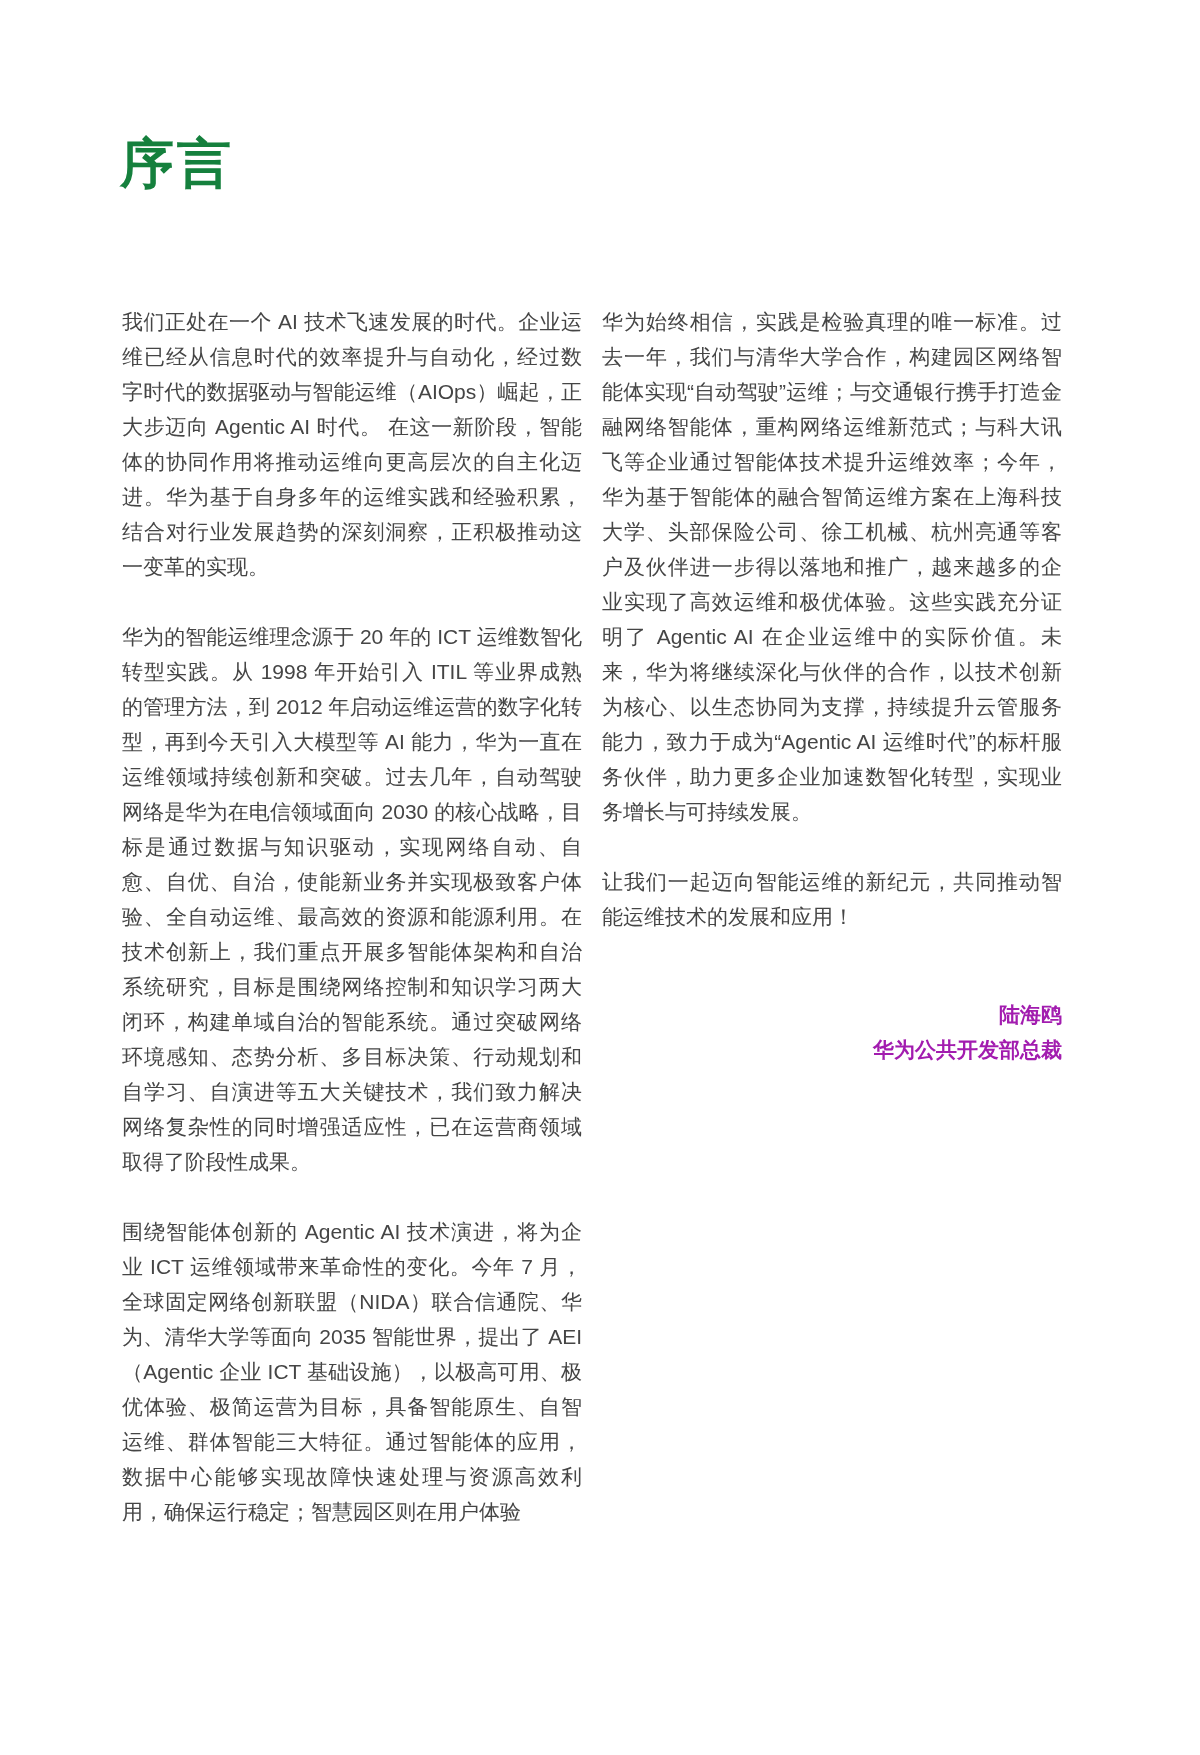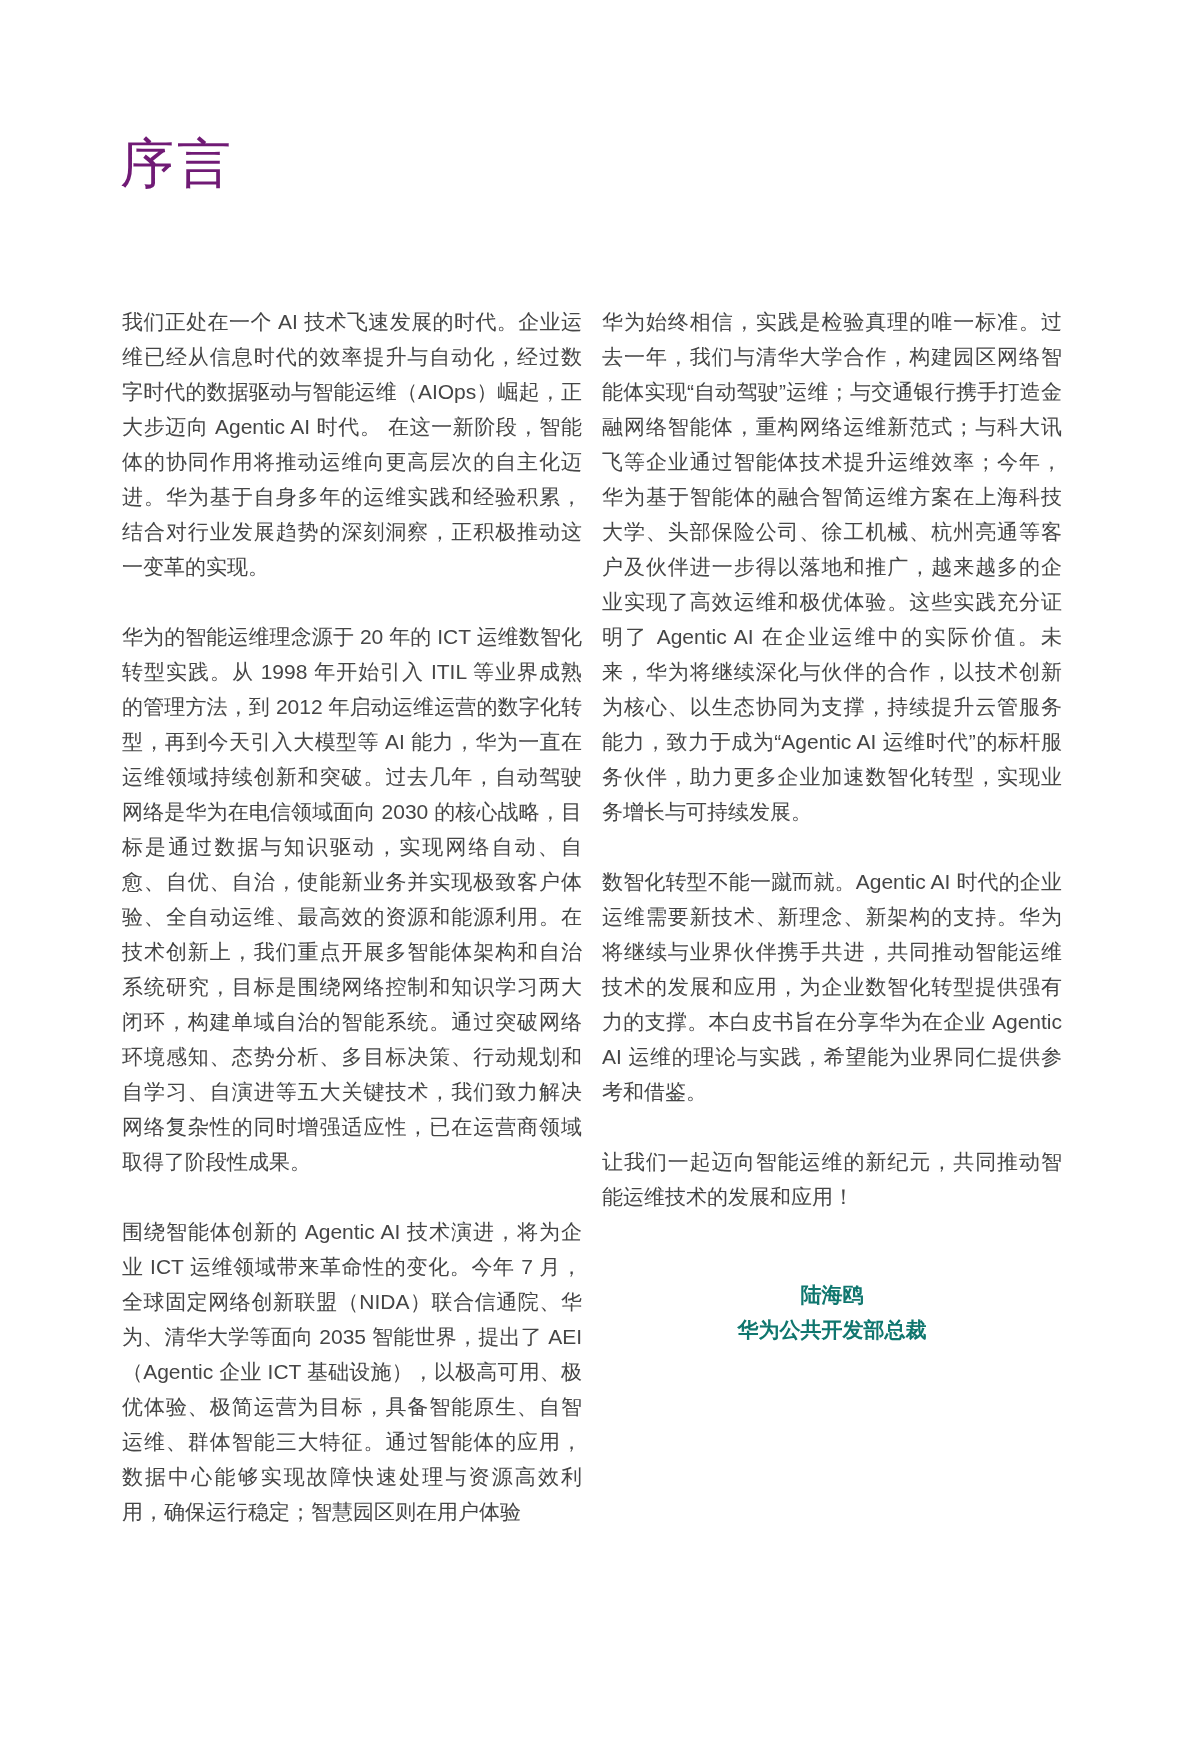--- a/index.html
+++ b/index.html
@@ -15,23 +15,23 @@
     font-family: "Liberation Sans", sans-serif;
     overflow: hidden;
   }
   .title {
     position: absolute;
     left: 120px;
     top: 128px;
     margin: 0;
     font-size: 54px;
     line-height: 1.3;
-    font-weight: 400;
+    font-weight: 700;
     letter-spacing: 3px;
-    color: #701a75;
+    color: #15803d;
   }
   .columns {
     position: absolute;
     left: 122px;
     top: 304px;
     width: 951px;
     display: flex;
     gap: 20px;
   }
   .col {
@@ -43,23 +43,23 @@
     text-justify: inter-ideograph;
   }
   .col p {
     margin: 0 0 35px 0;
   }
   .col p:last-of-type {
     margin-bottom: 12px;
   }
   .signature {
     margin-top: 63px;
-    text-align: center;
+    text-align: right;
     font-weight: 700;
-    color: #0f766e;
+    color: #a21caf;
     font-size: 21px;
     line-height: 35px;
   }
 </style>
 </head>
 <body>
 
 <div class="page">
 
   <h1 class="title">序言</h1>
@@ -67,21 +67,20 @@
   <div class="columns">
 
     <div class="col">
       <p>我们正处在一个 AI 技术飞速发展的时代。企业运维已经从信息时代的效率提升与自动化，经过数字时代的数据驱动与智能运维（AIOps）崛起，正大步迈向 Agentic AI 时代。 在这一新阶段，智能体的协同作用将推动运维向更高层次的自主化迈进。华为基于自身多年的运维实践和经验积累，结合对行业发展趋势的深刻洞察，正积极推动这一变革的实现。</p>
       <p>华为的智能运维理念源于 20 年的 ICT 运维数智化转型实践。从 1998 年开始引入 ITIL 等业界成熟的管理方法，到 2012 年启动运维运营的数字化转型，再到今天引入大模型等 AI 能力，华为一直在运维领域持续创新和突破。过去几年，自动驾驶网络是华为在电信领域面向 2030 的核心战略，目标是通过数据与知识驱动，实现网络自动、自愈、自优、自治，使能新业务并实现极致客户体验、全自动运维、最高效的资源和能源利用。在技术创新上，我们重点开展多智能体架构和自治系统研究，目标是围绕网络控制和知识学习两大闭环，构建单域自治的智能系统。通过突破网络环境感知、态势分析、多目标决策、行动规划和自学习、自演进等五大关键技术，我们致力解决网络复杂性的同时增强适应性，已在运营商领域取得了阶段性成果。</p>
       <p>围绕智能体创新的 Agentic AI 技术演进，将为企业 ICT 运维领域带来革命性的变化。今年 7 月，全球固定网络创新联盟（NIDA）联合信通院、华为、清华大学等面向 2035 智能世界，提出了 AEI（Agentic 企业 ICT 基础设施），以极高可用、极优体验、极简运营为目标，具备智能原生、自智运维、群体智能三大特征。通过智能体的应用，数据中心能够实现故障快速处理与资源高效利用，确保运行稳定；智慧园区则在用户体验</p>
     </div>
 
     <div class="col">
       <p>华为始终相信，实践是检验真理的唯一标准。过去一年，我们与清华大学合作，构建园区网络智能体实现“自动驾驶”运维；与交通银行携手打造金融网络智能体，重构网络运维新范式；与科大讯飞等企业通过智能体技术提升运维效率；今年，华为基于智能体的融合智简运维方案在上海科技大学、头部保险公司、徐工机械、杭州亮通等客户及伙伴进一步得以落地和推广，越来越多的企业实现了高效运维和极优体验。这些实践充分证明了 Agentic AI 在企业运维中的实际价值。未来，华为将继续深化与伙伴的合作，以技术创新为核心、以生态协同为支撑，持续提升云管服务能力，致力于成为“Agentic AI 运维时代”的标杆服务伙伴，助力更多企业加速数智化转型，实现业务增长与可持续发展。</p>
-      <p>数智化转型不能一蹴而就。Agentic AI 时代的企业运维需要新技术、新理念、新架构的支持。华为将继续与业界伙伴携手共进，共同推动智能运维技术的发展和应用，为企业数智化转型提供强有力的支撑。本白皮书旨在分享华为在企业 Agentic AI 运维的理论与实践，希望能为业界同仁提供参考和借鉴。</p>
       <p>让我们一起迈向智能运维的新纪元，共同推动智能运维技术的发展和应用！</p>
 
       <div class="signature">
         <div>陆海鸥</div>
         <div>华为公共开发部总裁</div>
       </div>
     </div>
 
   </div>
 </div>

